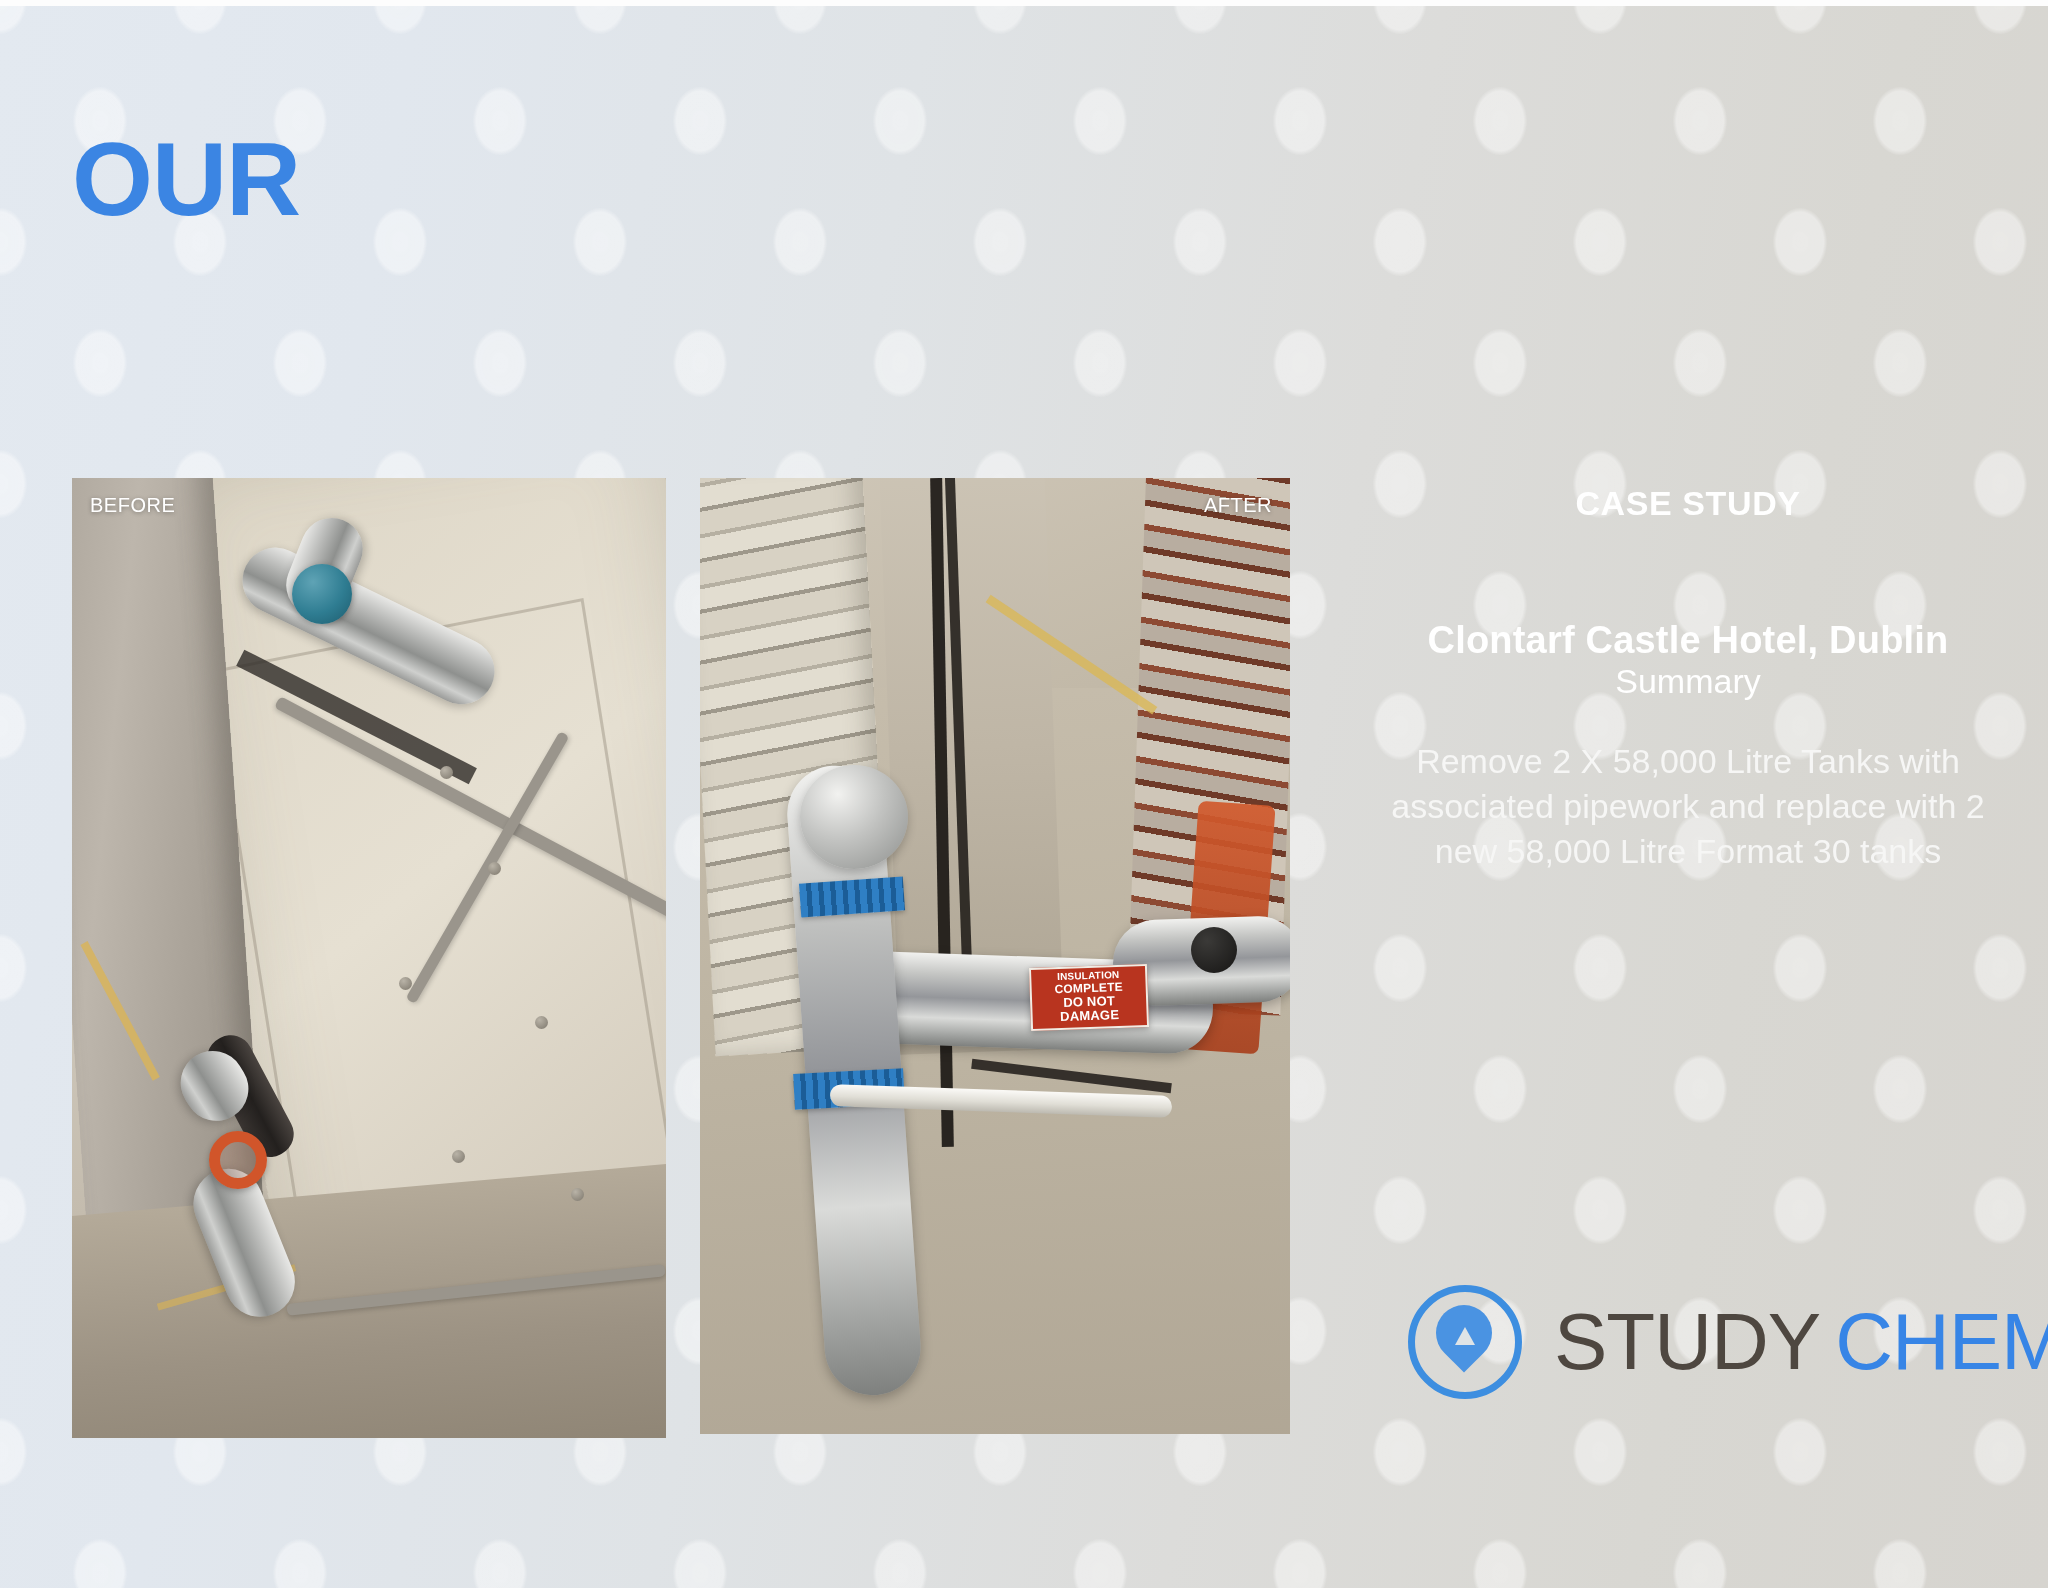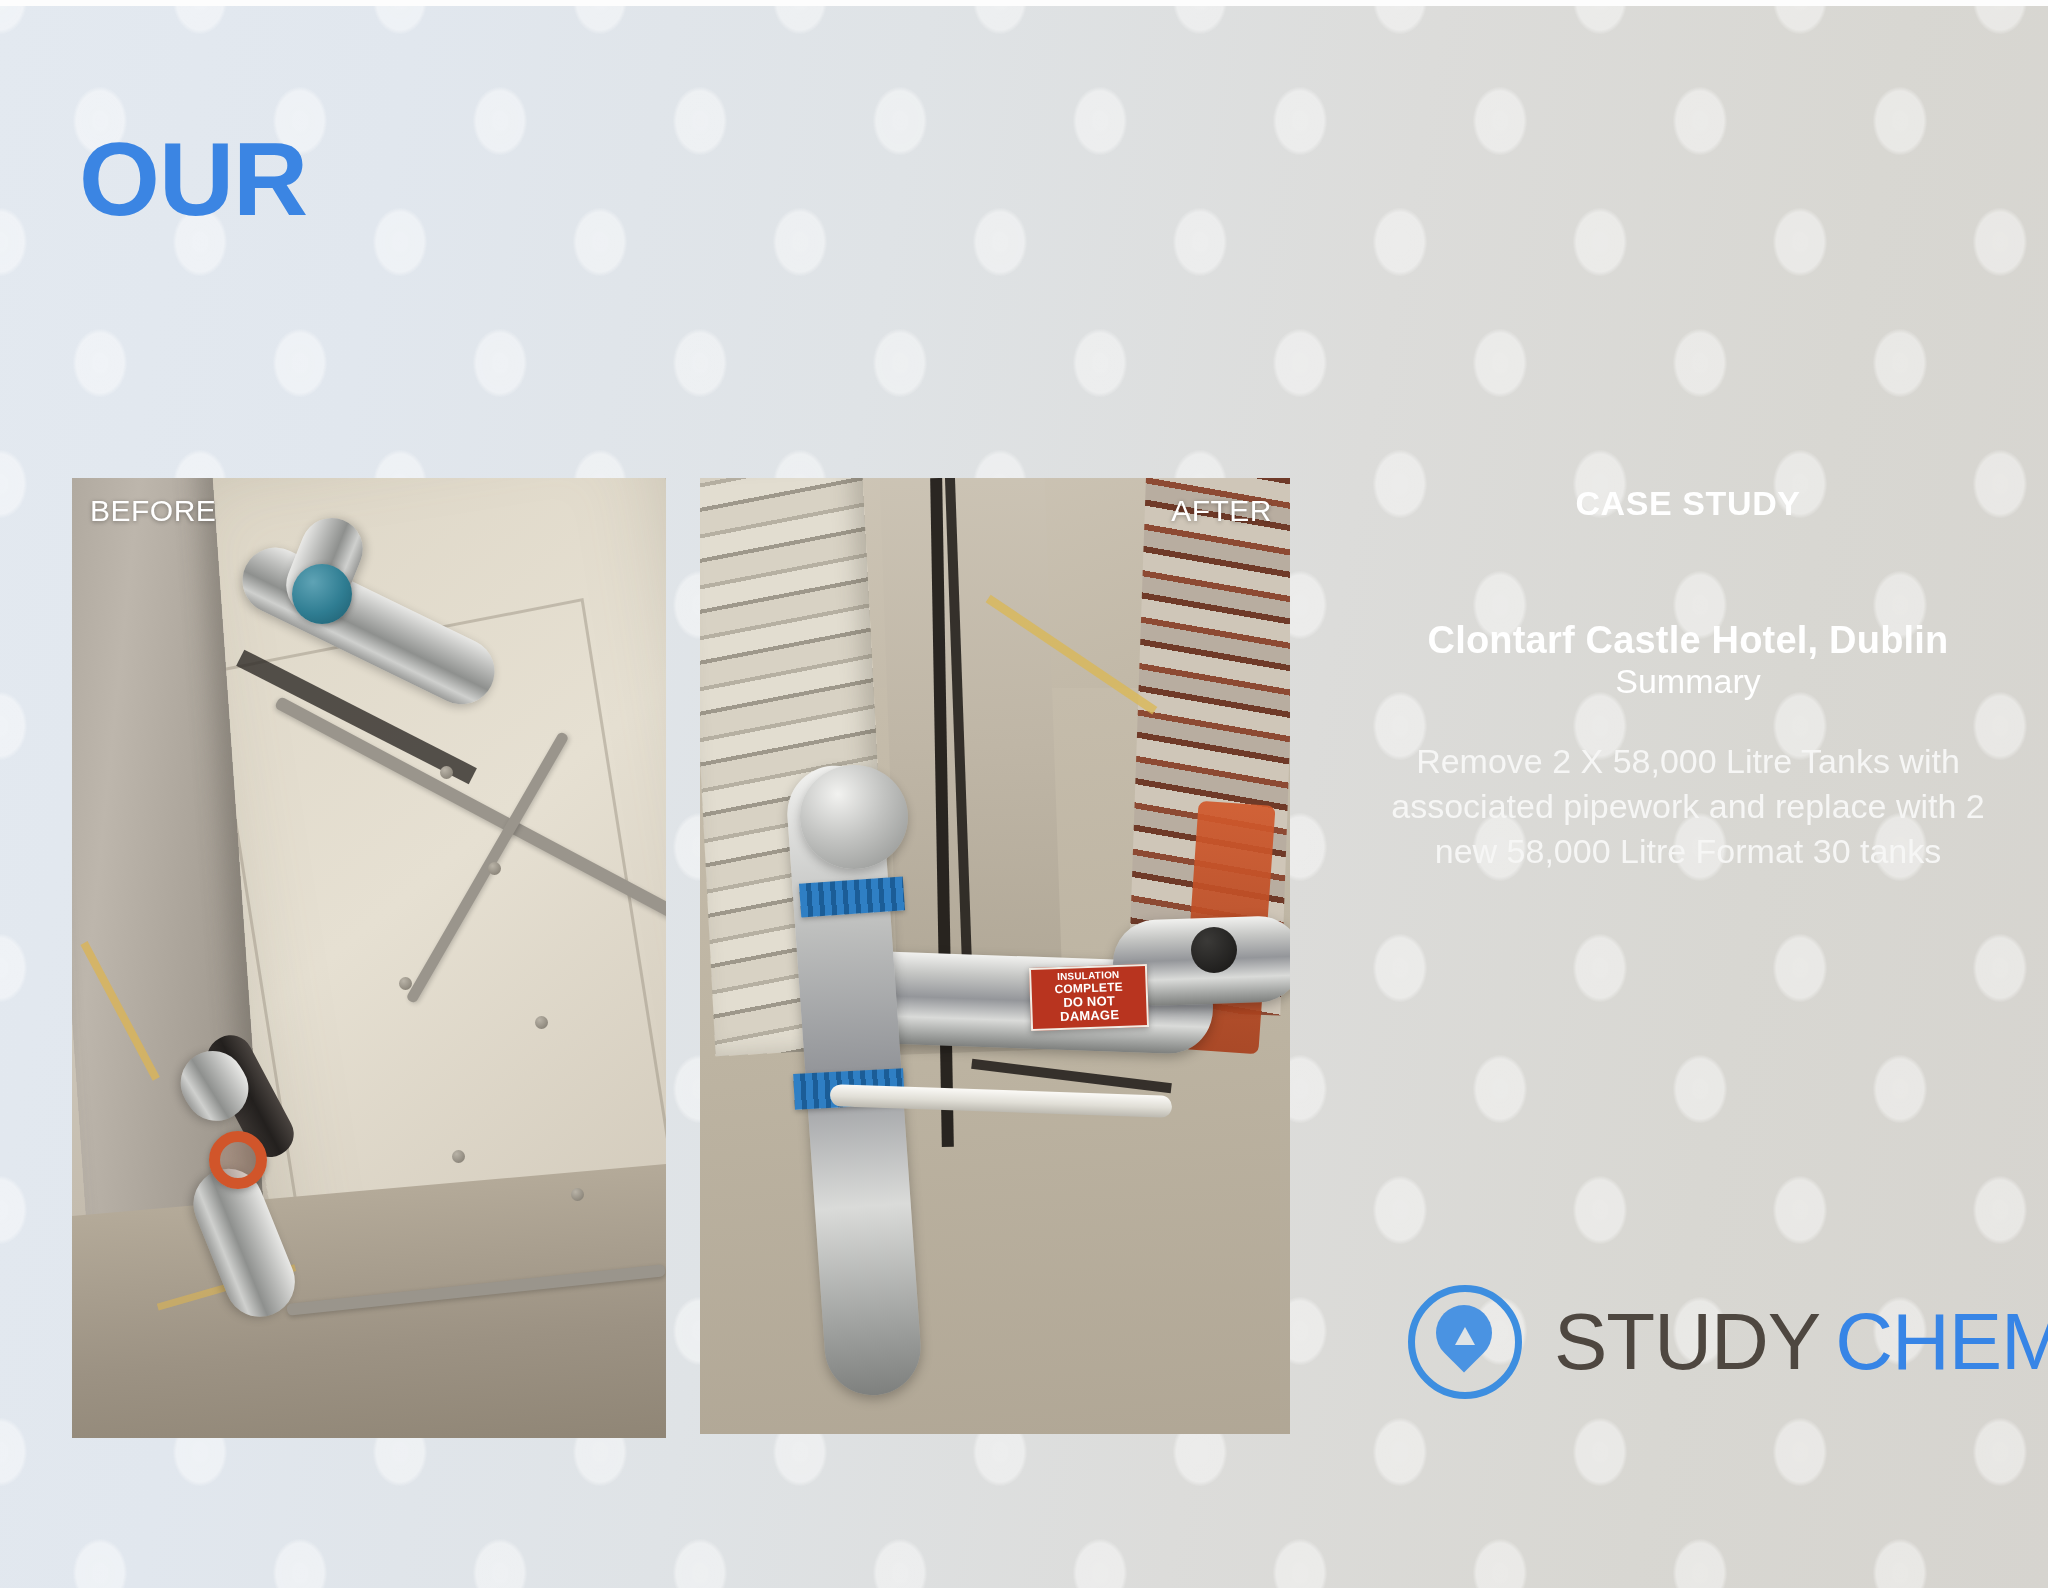--- a/index.html
+++ b/index.html
@@ -47,21 +47,21 @@
     background-size: 200px 242px, 200px 242px;
     background-position: 0px 0px, 100px 121px;
     opacity: 0.85;
     pointer-events: none;
     z-index: 1;
   }
 
   
   .title-block {
     position: absolute;
-    left: 79px;
+    left: 72px;
     top: 118px;
     z-index: 3;
     text-align: center;
   }
   .title-line {
     font-family: "Liberation Sans", "DejaVu Sans", sans-serif;
     font-weight: bold;
     font-size: 104px;
     line-height: 1.18;
     letter-spacing: -1px;
@@ -86,21 +86,21 @@
     left: 700px;
     top: 478px;
     width: 590px;
     height: 956px;
   }
 
   .photo-caption {
     position: absolute;
     z-index: 6;
     font-family: "Liberation Sans", "DejaVu Sans", sans-serif;
-    font-size: 30px;
+    font-size: 20px;
     font-weight: 400;
     letter-spacing: 0.5px;
     color: #ffffff;
     text-shadow: 0 1px 4px rgba(0,0,0,0.35);
     text-align: right;
   }
   .cap-before { left: 18px; top: 16px; }
   .cap-after  { right: 18px; top: 16px; }
 
   

